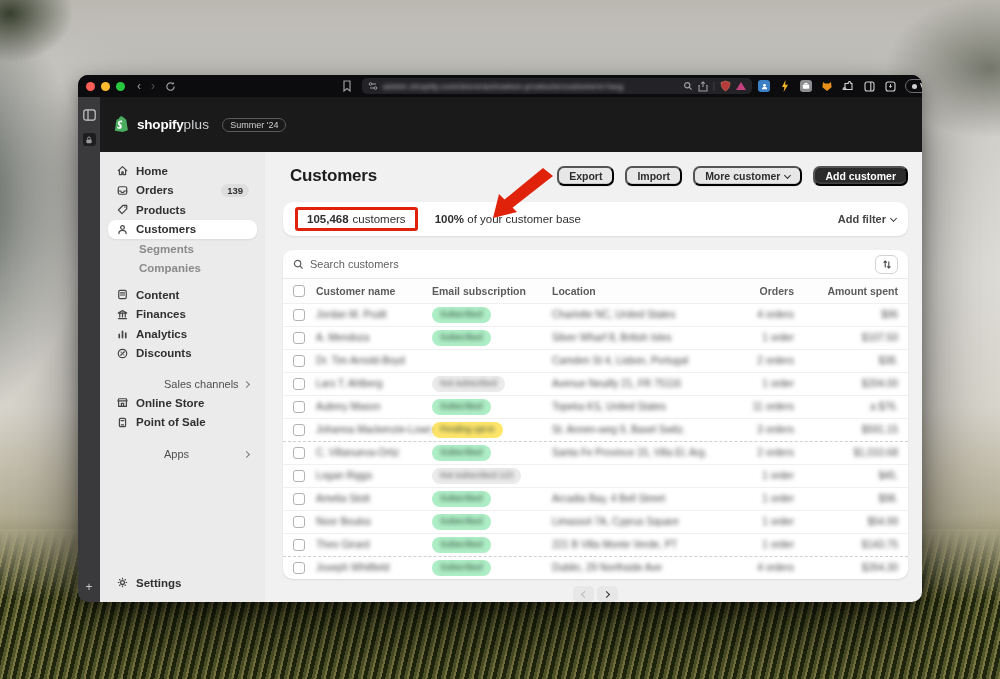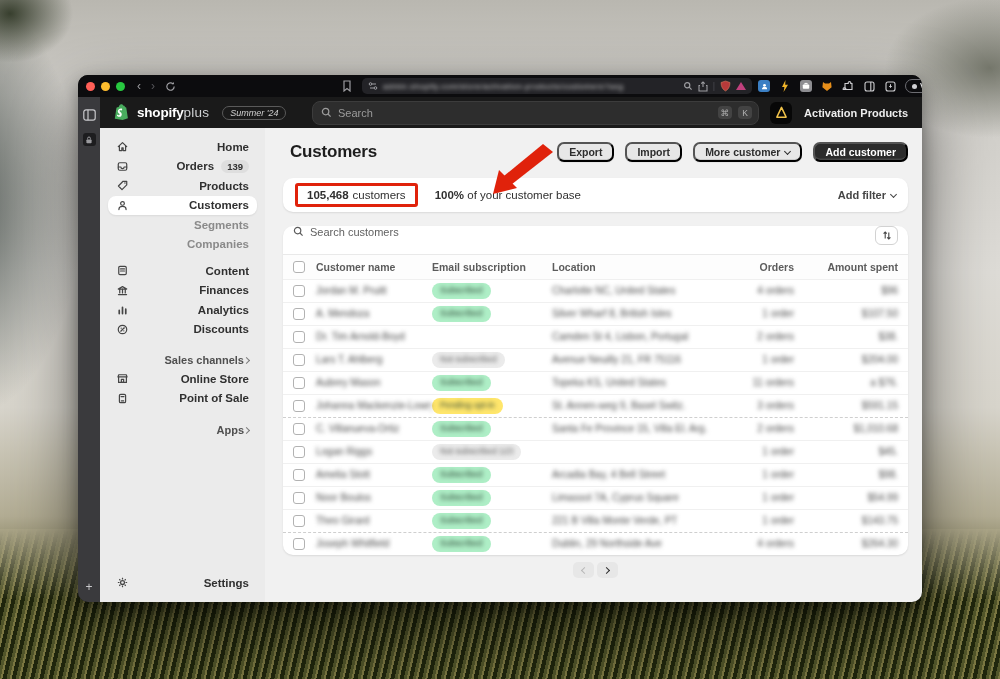--- a/index.html
+++ b/index.html
@@ -46,47 +46,47 @@
   
   .app { display:flex; height:505px; }
   .strip { width:22px; background:#3a3a3d; display:flex; flex-direction:column; align-items:center;
     padding:10px 0 8px; gap:8px; position:relative; }
   .strip .plus { position:absolute; bottom:8px; color:#c9c9cc; font-size:12px; }
   .strip .lockbox { width:13px; height:13px; background:#1d1d1f; border-radius:3px;
     display:flex; align-items:center; justify-content:center; }
   .app-main { flex:1; display:flex; flex-direction:column; }
 
   
-  .topbar { height:31px; background:#1a1a1a; display:flex; align-items:center; padding:0 14px 0 12px; position:relative; }
+  .topbar { height:55px; background:#1a1a1a; display:flex; align-items:center; padding:0 14px 0 12px; position:relative; }
   .logo { display:flex; align-items:center; gap:6px; }
   .bag { width:19px; height:19px; }
   .logo-text { color:#fff; font-size:13.5px; font-weight:700; letter-spacing:-.2px; }
   .logo-text .plus { font-weight:400; color:#cfd1d3; letter-spacing:.2px; }
   .ver-badge { margin-left:7px; border:1px solid #5a5a5a; color:#cfcfcf; border-radius:9px;
-    font-size:9px; font-style:italic; padding:1px 7px; }
+    font-size:9px; padding:1px 7px; }
   .gsearch { position:absolute; left:212px; width:447px; height:24px; background:#2d2d2d;
     border:1px solid #3c3c3c; border-radius:8px; display:flex; align-items:center; padding:0 6px 0 8px; gap:6px; }
   .gsearch .ph { color:#9b9b9b; font-size:11px; flex:1; }
   .key { background:#434343; color:#b5b5b5; border-radius:4px; font-size:8.5px;
     min-width:14px; height:13px; display:flex; align-items:center; justify-content:center; padding:0 3px; }
   .top-right { margin-left:auto; display:flex; align-items:center; gap:12px; }
   .avatar { width:22px; height:22px; border-radius:6px; background:#070707; display:flex;
     align-items:center; justify-content:center; }
   .acct { color:#ededed; font-size:11px; font-weight:600; }
 
   
   .app-body { flex:1; display:flex; min-height:0; }
-  .sidebar { width:165px; background:#ebebeb; padding:9px 8px 6px; position:relative; font-size:11.5px;text-align:right; }
+  .sidebar { width:165px; background:#ebebeb; padding:9px 8px 6px; position:relative; font-size:11.5px; }
   .s-item { display:flex; align-items:center; gap:7px; height:19.5px; padding:0 8px;
     border-radius:8px; color:#303030; font-weight:700; }
   .s-item .lbl{flex:1}
   .s-item.active { background:#fff; box-shadow:0 1px 2px rgba(0,0,0,.08); }
   .s-item.sub { padding-left:31px; color:#8a8a8a; font-weight:600; height:19.5px; }
   .s-head { display:flex; align-items:center; height:18px; padding:0 8px; color:#4f4f4f;
-    font-weight:700; font-size:11px; }
+    font-weight:400; font-size:11px;margin-left:48px; }
   .s-head .lbl{flex:1}
   .s-badge { background:#dedede; color:#303030; font-size:9.5px; font-weight:600;
     border-radius:8px; padding:1px 6px; }
   .s-gap8{height:7px}.s-gap14{height:12px}.s-gap16{height:13px}
   .settings-row { position:absolute; bottom:9px; left:8px; right:8px; }
   .chev { width:5px; height:5px; border-right:1.4px solid #7a7a7a; border-bottom:1.4px solid #7a7a7a; display:inline-block; }
   .chev.right{transform:rotate(-45deg)} .chev.down{transform:rotate(45deg); margin-top:-2px;}
 
   .content { flex:1; background:#f1f1f1; position:relative; padding:14px 14px 0 18px; min-width:0; }
   .page-head { display:flex; align-items:center; padding-left:7px; }
@@ -105,21 +105,21 @@
   .m-unit { font-size:11.5px; color:#303030; }
   .m-pct { margin-left:17px; font-size:11.5px; color:#303030; }
   .m-pct b{font-weight:700}
   .add-filter { margin-left:auto; display:flex; align-items:center; gap:5px; color:#454545;
     font-size:11px; font-weight:600; }
   .add-filter .chev{border-color:#454545}
 
   .arrow-svg { position:absolute; left:110px; top:8px; z-index:5; pointer-events:none; }
 
   .table-card { margin-top:14px; background:#fff; border-radius:10px; box-shadow:0 1px 2px rgba(0,0,0,.1); overflow:hidden; }
-  .t-search { height:28px; display:flex; align-items:flex-start; gap:6px; padding:0 10px; }
+  .t-search { height:28px; display:flex; align-items:center; gap:6px; padding:0 10px; }
   .t-search .ph { color:#616161; font-size:11px; flex:1; }
   .sort-btn { width:23px; height:19px; border:1px solid #d2d2d2; border-radius:6px;
     display:flex; align-items:center; justify-content:center; background:#fff; }
   .t-head, .t-row { display:grid; grid-template-columns:33px 116px 120px 1fr 86px 104px;
     align-items:center; padding-right:10px; }
   .t-head { height:25px; border-top:1px solid #e9e9e9; background:#fdfdfd;
     font-size:10.5px; color:#5c5c5c; font-weight:600; }
   .cb { width:12px; height:12px; border:1px solid #b2b2b2; border-radius:3px; background:#fff; margin-left:10px; }
   .t-row { height:23px; border-top:1px solid #f0f0f0; font-size:10px; color:#3c3c3c; }
   .t-row.dashed { border-top:1px dashed #cfcfcf; }
@@ -266,41 +266,20 @@
 
       <div class="topbar">
         <div class="logo">
           <svg class="bag" viewBox="0 0 20 20">
             <path d="M13.6 4.2c.9.2 1.2.3 1.3.6.2.3 1.9 11.3 1.9 11.3l-5.6 1.7L3 16.5S4.6 5.6 4.7 5.2c.1-.4.4-.5 1-.6l1.4-.3c.2-1.3 1.1-2.9 2.8-2.9 1 0 1.7.6 2.1 1.4h.7c.4 0 .7.4.9 1.4z" fill="#49ac5e"></path>
             <path d="M10.8 6.3l-.5 1.7s-.6-.3-1.3-.3c-1 0-1.1.7-1.1.8 0 .9 2.4 1.2 2.4 3.3 0 1.7-1 2.8-2.5 2.8-1.7 0-2.6-1.1-2.6-1.1l.5-1.5s.9.8 1.7.8c.5 0 .7-.4.7-.7 0-1.2-2-1.2-2-3.1 0-1.6 1.2-3.2 3.5-3.2.9 0 1.2.5 1.2.5z" fill="#fff"></path>
           </svg>
           <span class="logo-text"><span>shopify</span><span class="plus">plus</span></span>
           <span class="ver-badge">Summer '24</span>
         </div>
-        <div class="gsearch">
-          <svg width="11" height="11" viewBox="0 0 11 11">
-              <circle cx="4.6" cy="4.6" r="3.2" fill="none" stroke="#9b9b9b" stroke-width="1.3"></circle>
-              <path d="M7 7l2.6 2.6" stroke="#9b9b9b" stroke-width="1.3"></path>
-            </svg>
-          <span class="ph">Search</span>
-          <span class="key" id="key0">⌘</span>
-          <span class="key" id="key1">K</span>
-        </div>
-        <div class="top-right">
-          <svg width="14" height="14" viewBox="0 0 14 14">
-              <path d="M7 1.6a3.6 3.6 0 0 0-3.6 3.6c0 2.6-.9 3.6-1.4 4.2h10c-.5-.6-1.4-1.6-1.4-4.2A3.6 3.6 0 0 0 7 1.6z" fill="none" stroke="#e3e3e3" stroke-width="1.2"></path>
-              <path d="M5.8 11.4a1.3 1.3 0 0 0 2.4 0" fill="none" stroke="#e3e3e3" stroke-width="1.2"></path>
-            </svg>
-          <span class="avatar">
-              <svg width="13" height="13" viewBox="0 0 14 14">
-                <path d="M7 1.5 12 12H2z" fill="none" stroke="#f0c24a" stroke-width="1.6" stroke-linejoin="round"></path>
-              </svg>
-            </span>
-          <span class="acct">Activation Products</span>
-        </div>
       </div>
 
       <div class="app-body">
 
         <nav class="sidebar" id="sidebar-nav">
           <div class="s-item">
               <svg width="13" height="13" viewBox="0 0 16 16">
                 <path d="M2.8 8.2 8 3.2l5.2 5M4.2 7v6h3V9.6h1.6V13h3V7" fill="none" stroke="#454545" stroke-width="1.5" stroke-linecap="round" stroke-linejoin="round"></path>
               </svg>
               <span class="lbl">Home</span>

